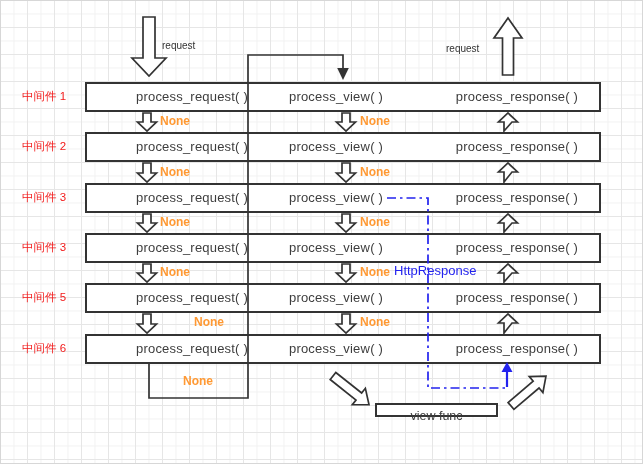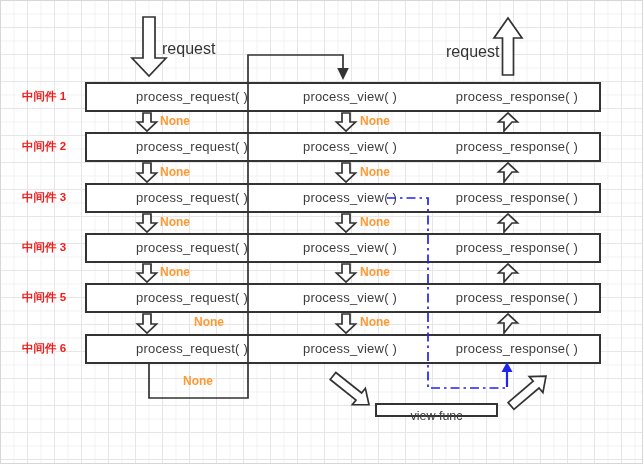--- a/index.html
+++ b/index.html
@@ -16,26 +16,26 @@
   }
   .row{
     position:absolute;left:85px;width:516px;height:30px;
     box-sizing:border-box;border:2px solid #333;background:#fff;
   }
   .cell{
     position:absolute;top:0;height:23px;line-height:26px;
     transform:translateX(-50%);white-space:nowrap;
     font-size:13px;color:#3d3d3d;letter-spacing:.2px;
   }
-  .cell.c1{left:105px}.cell.c2{left:263px}.cell.c3{left:430px}
+  .cell.c1{left:105px}.cell.c2{left:249px}.cell.c3{left:430px}
   .mw-label{
-    position:absolute;left:22px;font-size:11.5px;font-weight:bold;
+    position:absolute;left:22px;font-size:11.5px;font-weight:normal;
     color:#f21b1b;white-space:nowrap;z-index:6;
   }
-  .flow-label{position:absolute;font-size:16px;color:#333;white-space:nowrap;z-index:6;}
+  .flow-label{position:absolute;font-size:10px;color:#333;white-space:nowrap;z-index:6;}
   .none-label{position:absolute;font-size:12px;font-weight:bold;color:#ff9933;white-space:nowrap;z-index:6;}
   .http-label{position:absolute;left:394px;top:263px;font-size:13px;color:#2323ee;white-space:nowrap;z-index:6;}
   .view-func{
     position:absolute;left:375px;top:403px;width:123px;height:14px;
     box-sizing:border-box;border:2px solid #333;background:#fff;
     text-align:center;line-height:23px;font-size:12.5px;color:#3d3d3d;z-index:4;
   }
   svg.overlay{position:absolute;left:0;top:0;z-index:5;pointer-events:none;}
   .hollow{fill:#fff;stroke:#333;stroke-width:1.7;stroke-linejoin:miter;}
   .blackline{fill:none;stroke:#333;stroke-width:1.7;}
@@ -130,16 +130,17 @@
   <span class="none-label" style="left:160px;top:165px">None</span>
   <span class="none-label" style="left:360px;top:165px">None</span>
   <span class="none-label" style="left:160px;top:215px">None</span>
   <span class="none-label" style="left:360px;top:215px">None</span>
   <span class="none-label" style="left:160px;top:265px">None</span>
   <span class="none-label" style="left:360px;top:265px">None</span>
   <span class="none-label" style="left:194px;top:315px">None</span>
   <span class="none-label" style="left:360px;top:315px">None</span>
   <span class="none-label" style="left:183px;top:374px">None</span>
 
+  <span class="http-label">HttpResponse</span>
 
   <div class="view-func">view func</div>
 
 </div>
 
 </body></html>

